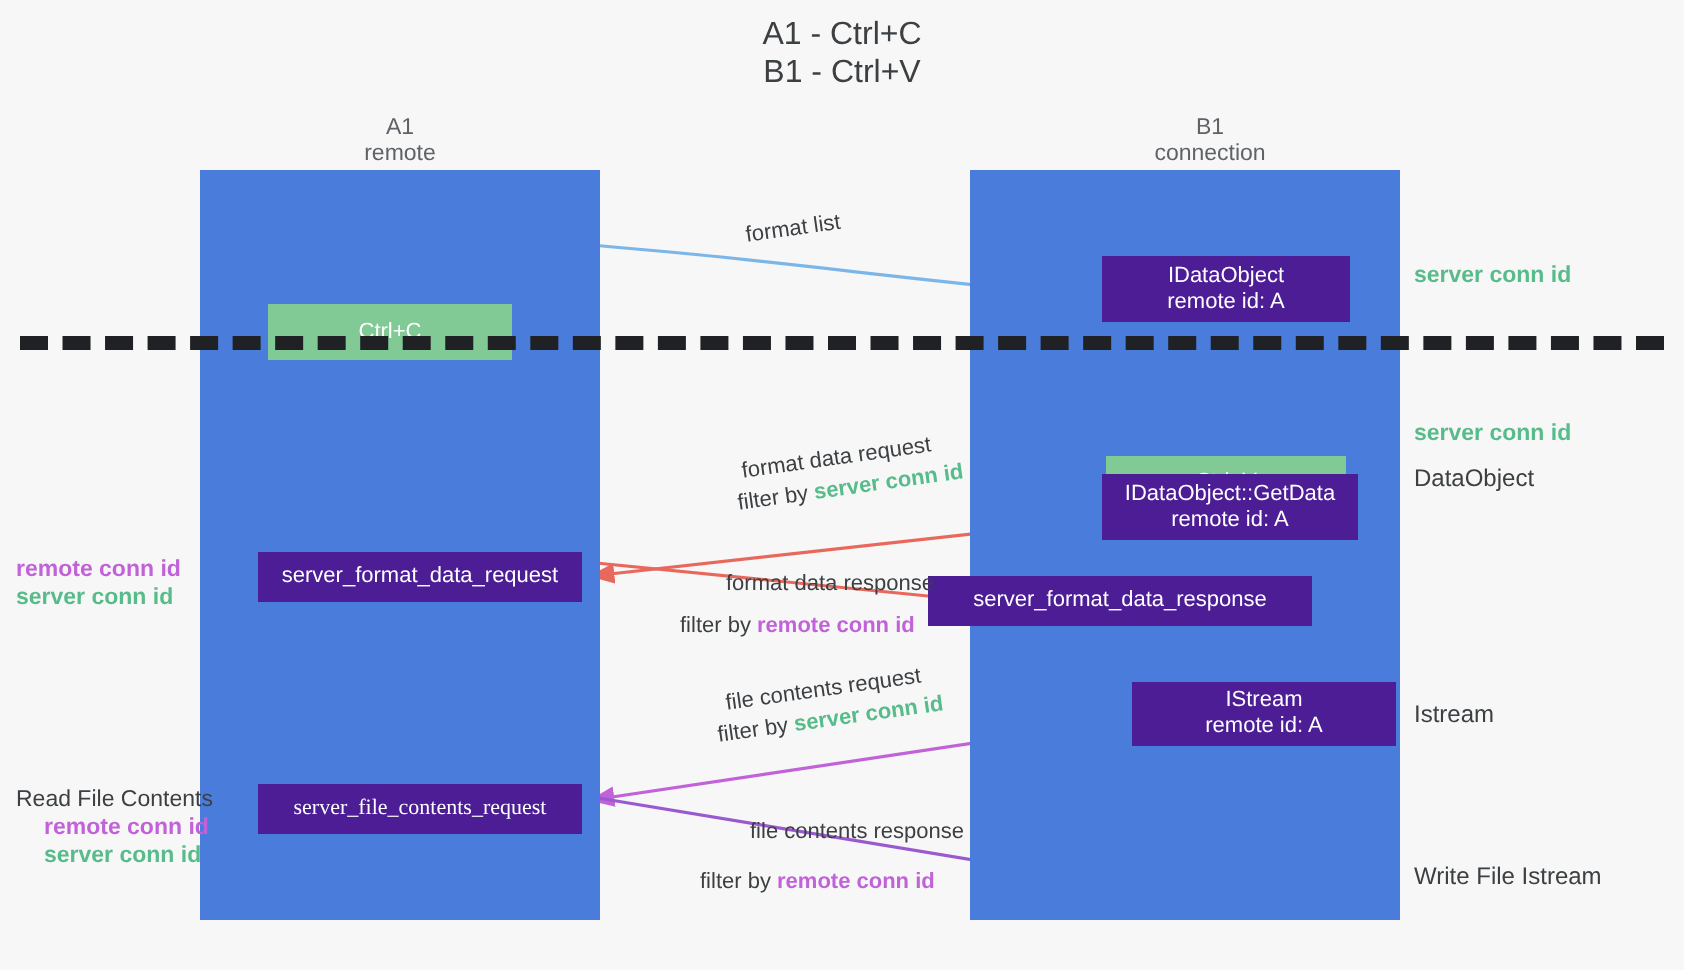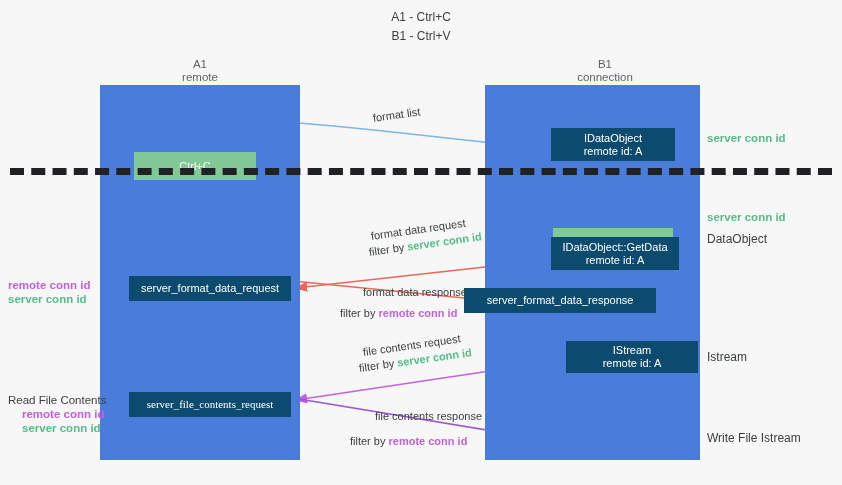--- a/index.html
+++ b/index.html
@@ -21,21 +21,21 @@
     width: 842px;
     height: 485px;
   }
   .abs { position: absolute; }
 
   
   #title {
     left: 0; top: 8px;
     width: 842px;
     text-align: center;
-    font-size: 12px;
+    font-size: 16px;
     line-height: 19px;
     color: #3c4043;
     white-space: pre;
   }
 
   
   .lane-header {
     text-align: center;
     font-size: 11.5px;
     line-height: 13px;
@@ -60,21 +60,21 @@
     align-items: center;
     justify-content: center;
     color: #ffffff;
     font-size: 11px;
     line-height: 13px;
     text-align: center;
     white-space: pre;
     padding: 2px 4px;
   }
   .node.green { background: #81c995; margin-top: 48px; }
-  .node.orange { background: #0c4a6e; }
+  .node.orange { background: #4c1d95; }
 
   #node-ctrlc   { left: 134px; top: 104px; width: 122px; height: 28px; }
   #node-idata   { left: 551px; top: 128px; width: 124px; height: 33px; }
   #node-ctrlv   { left: 553px; top: 180px; width: 120px; height: 26px; }
   #node-getdata { left: 551px; top: 237px; width: 128px; height: 33px; }
   #node-istream { left: 566px; top: 341px; width: 132px; height: 32px; }
   #node-sfdreq  { left: 129px; top: 276px; width: 162px; height: 25px; }
   #node-sfdresp { left: 464px; top: 288px; width: 192px; height: 25px; }
   #node-sfcreq  { left: 129px; top: 392px; width: 162px; height: 25px; font-family: Liberation Serif, serif; }
   #node-sfcresp { left: 522px; top: 423px; width: 164px; height: 25px; }

